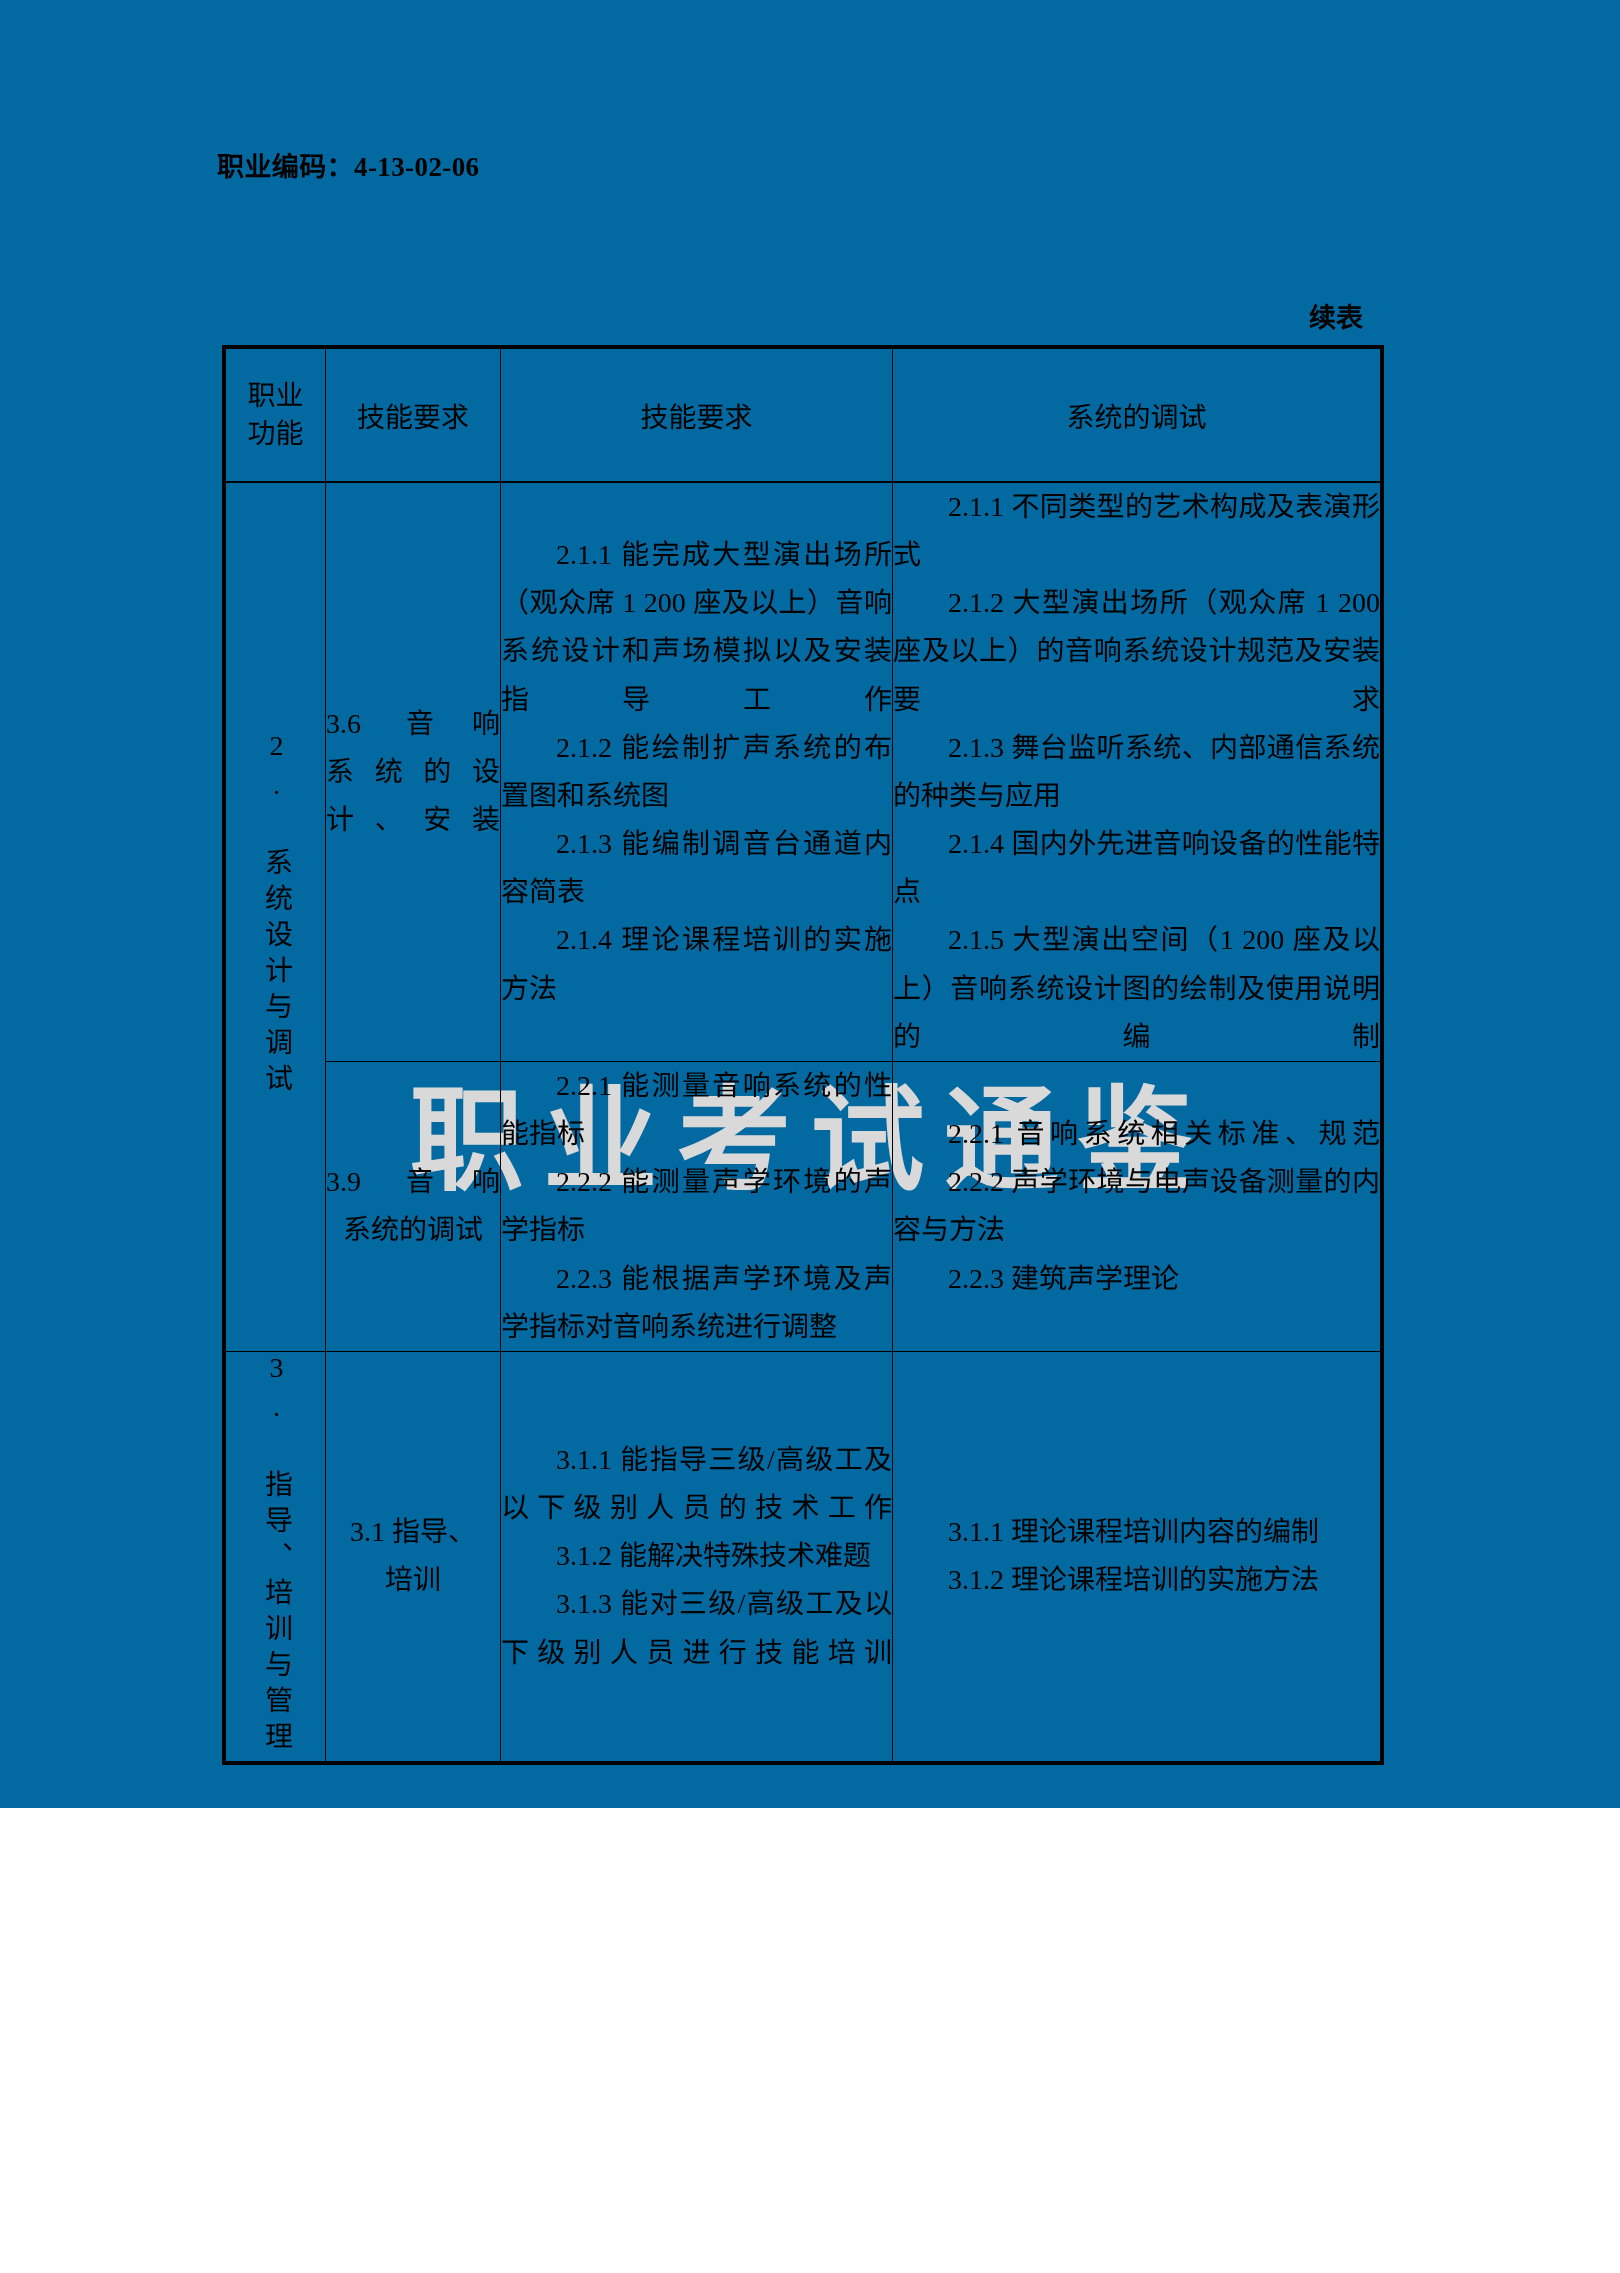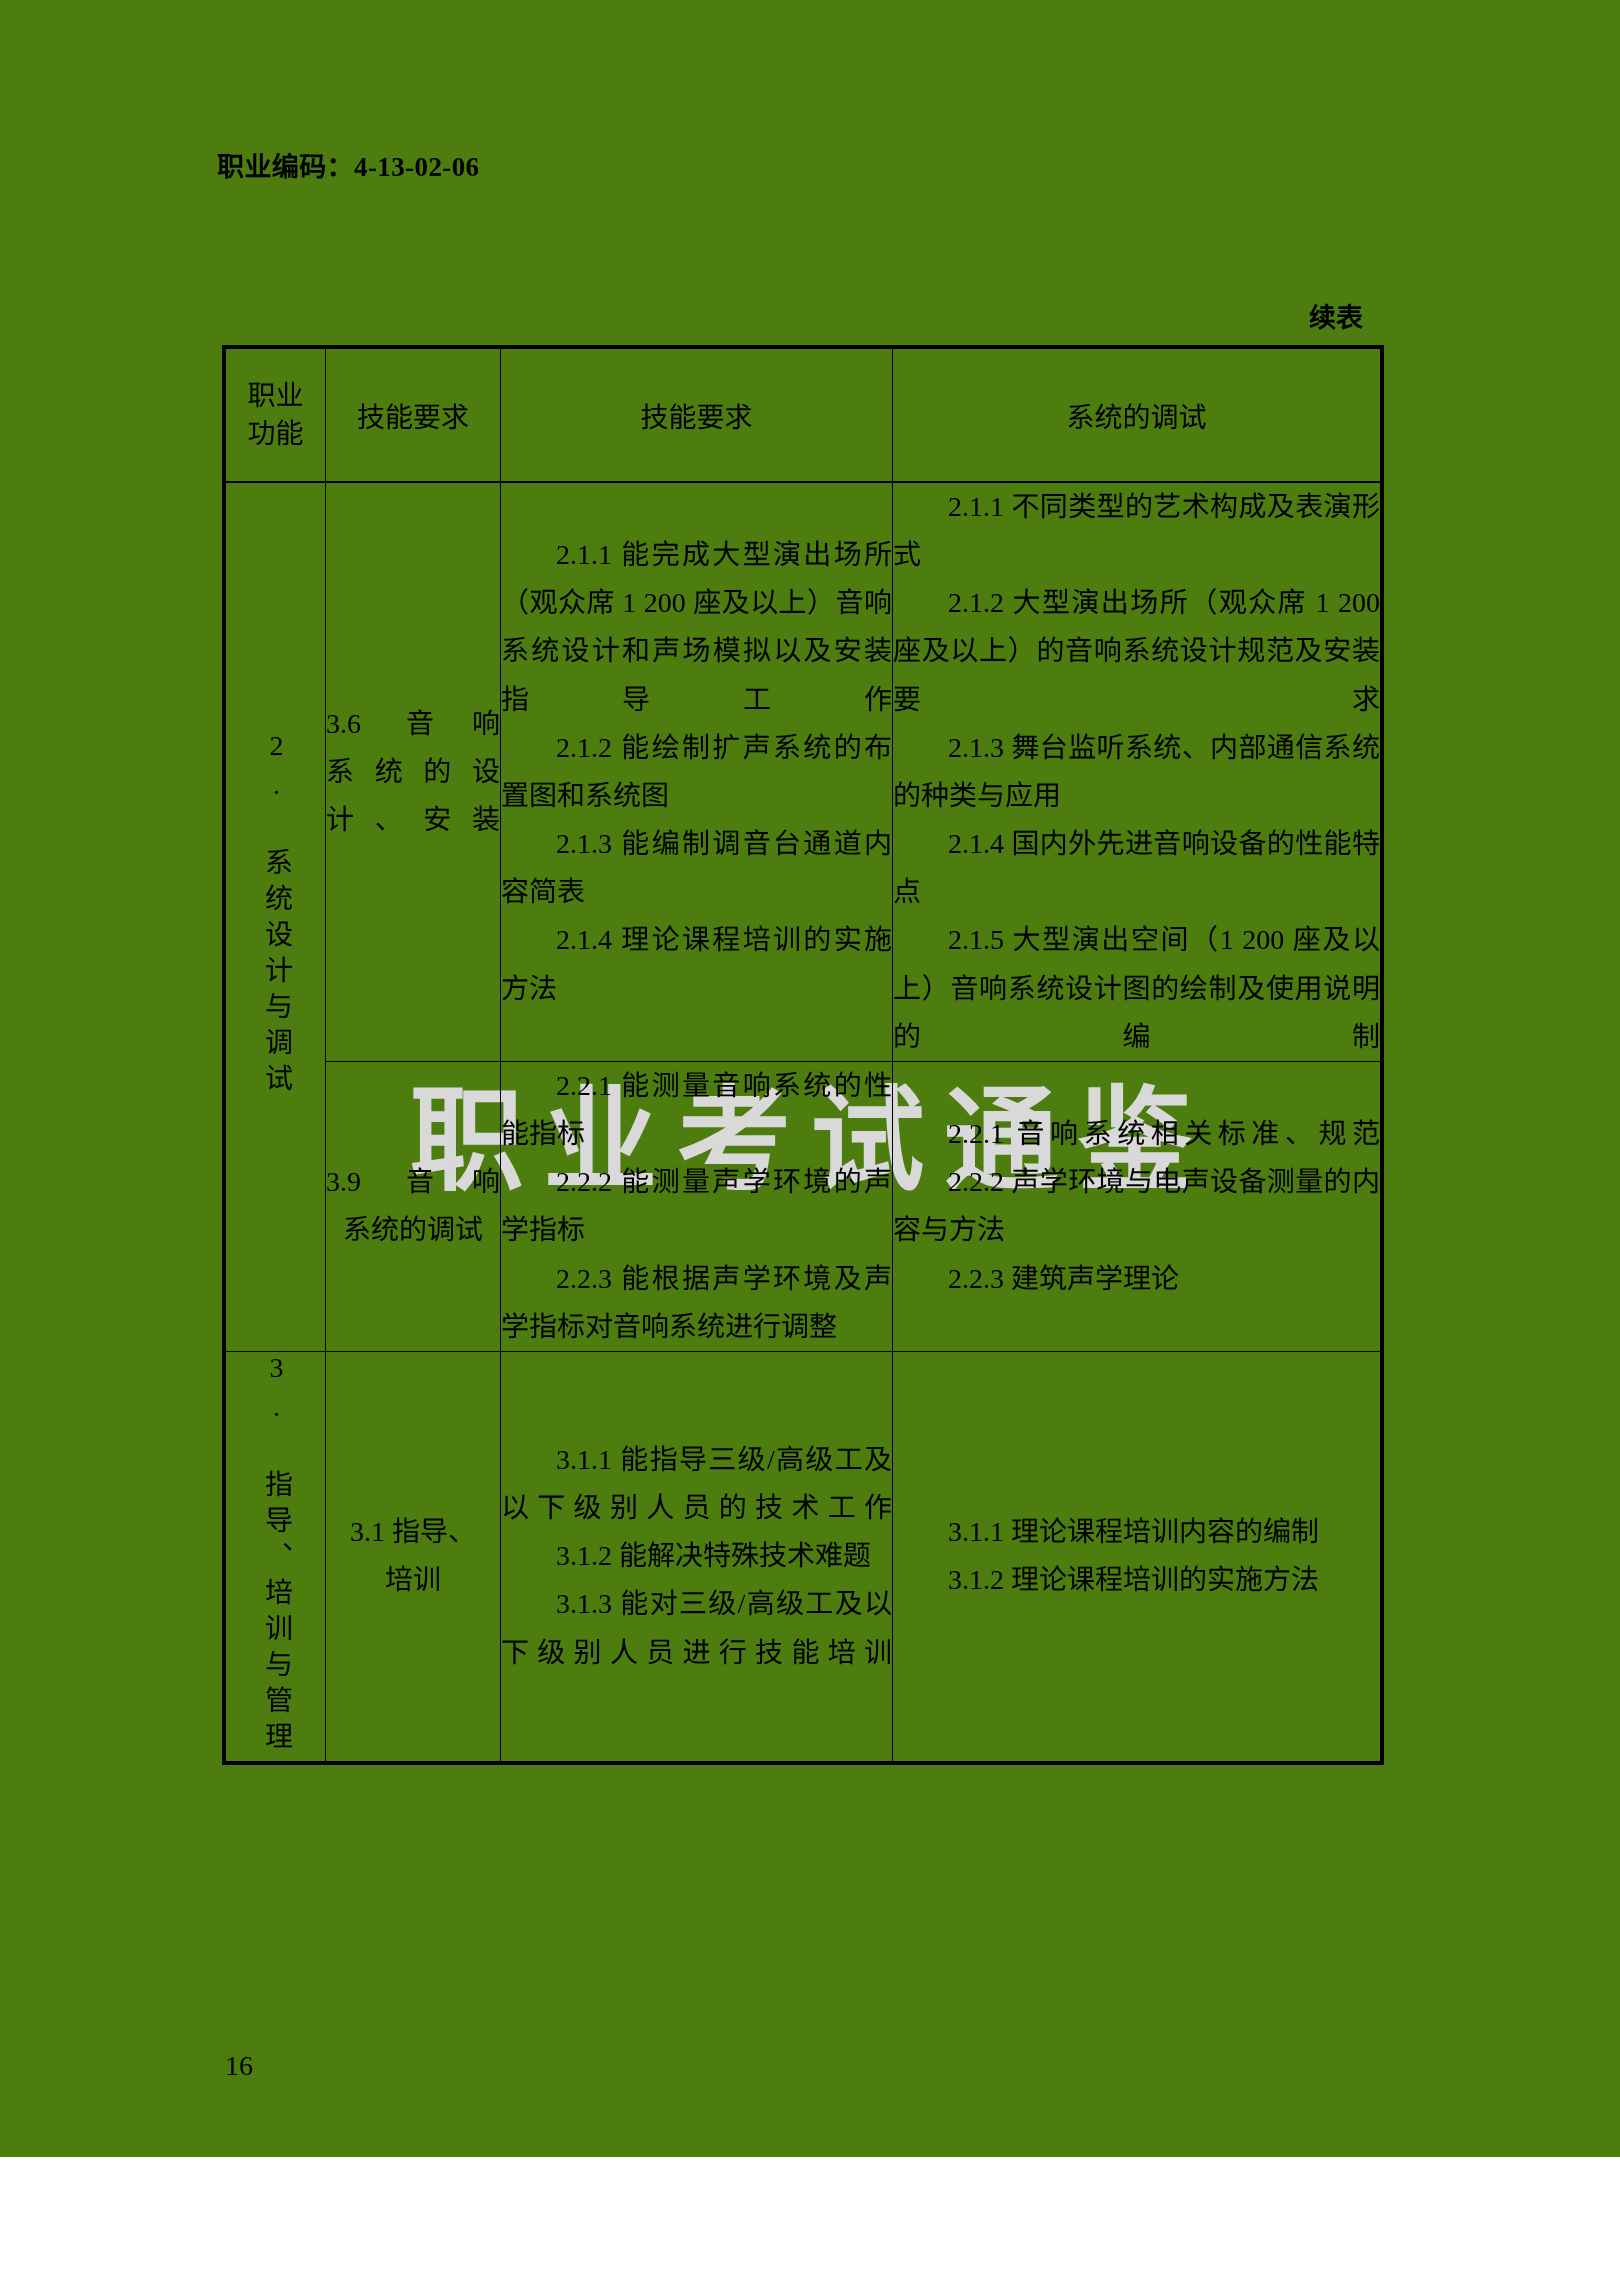--- a/index.html
+++ b/index.html
@@ -8,22 +8,22 @@
     padding: 0;
     background: #ffffff;
   }
   body {
     font-family: "Liberation Serif", "DejaVu Serif", serif;
     color: #000000;
   }
   .page {
     position: relative;
     width: 1621px;
-    height: 2157px;
-    background: #4d7c0f;
+    height: 1808px;
+    background: #0369a1;
     overflow: hidden;
     box-sizing: border-box;
   }
 
   
   .running-head {
     position: absolute;
     left: 217px;
     top: 145px;
     font-size: 27px;

